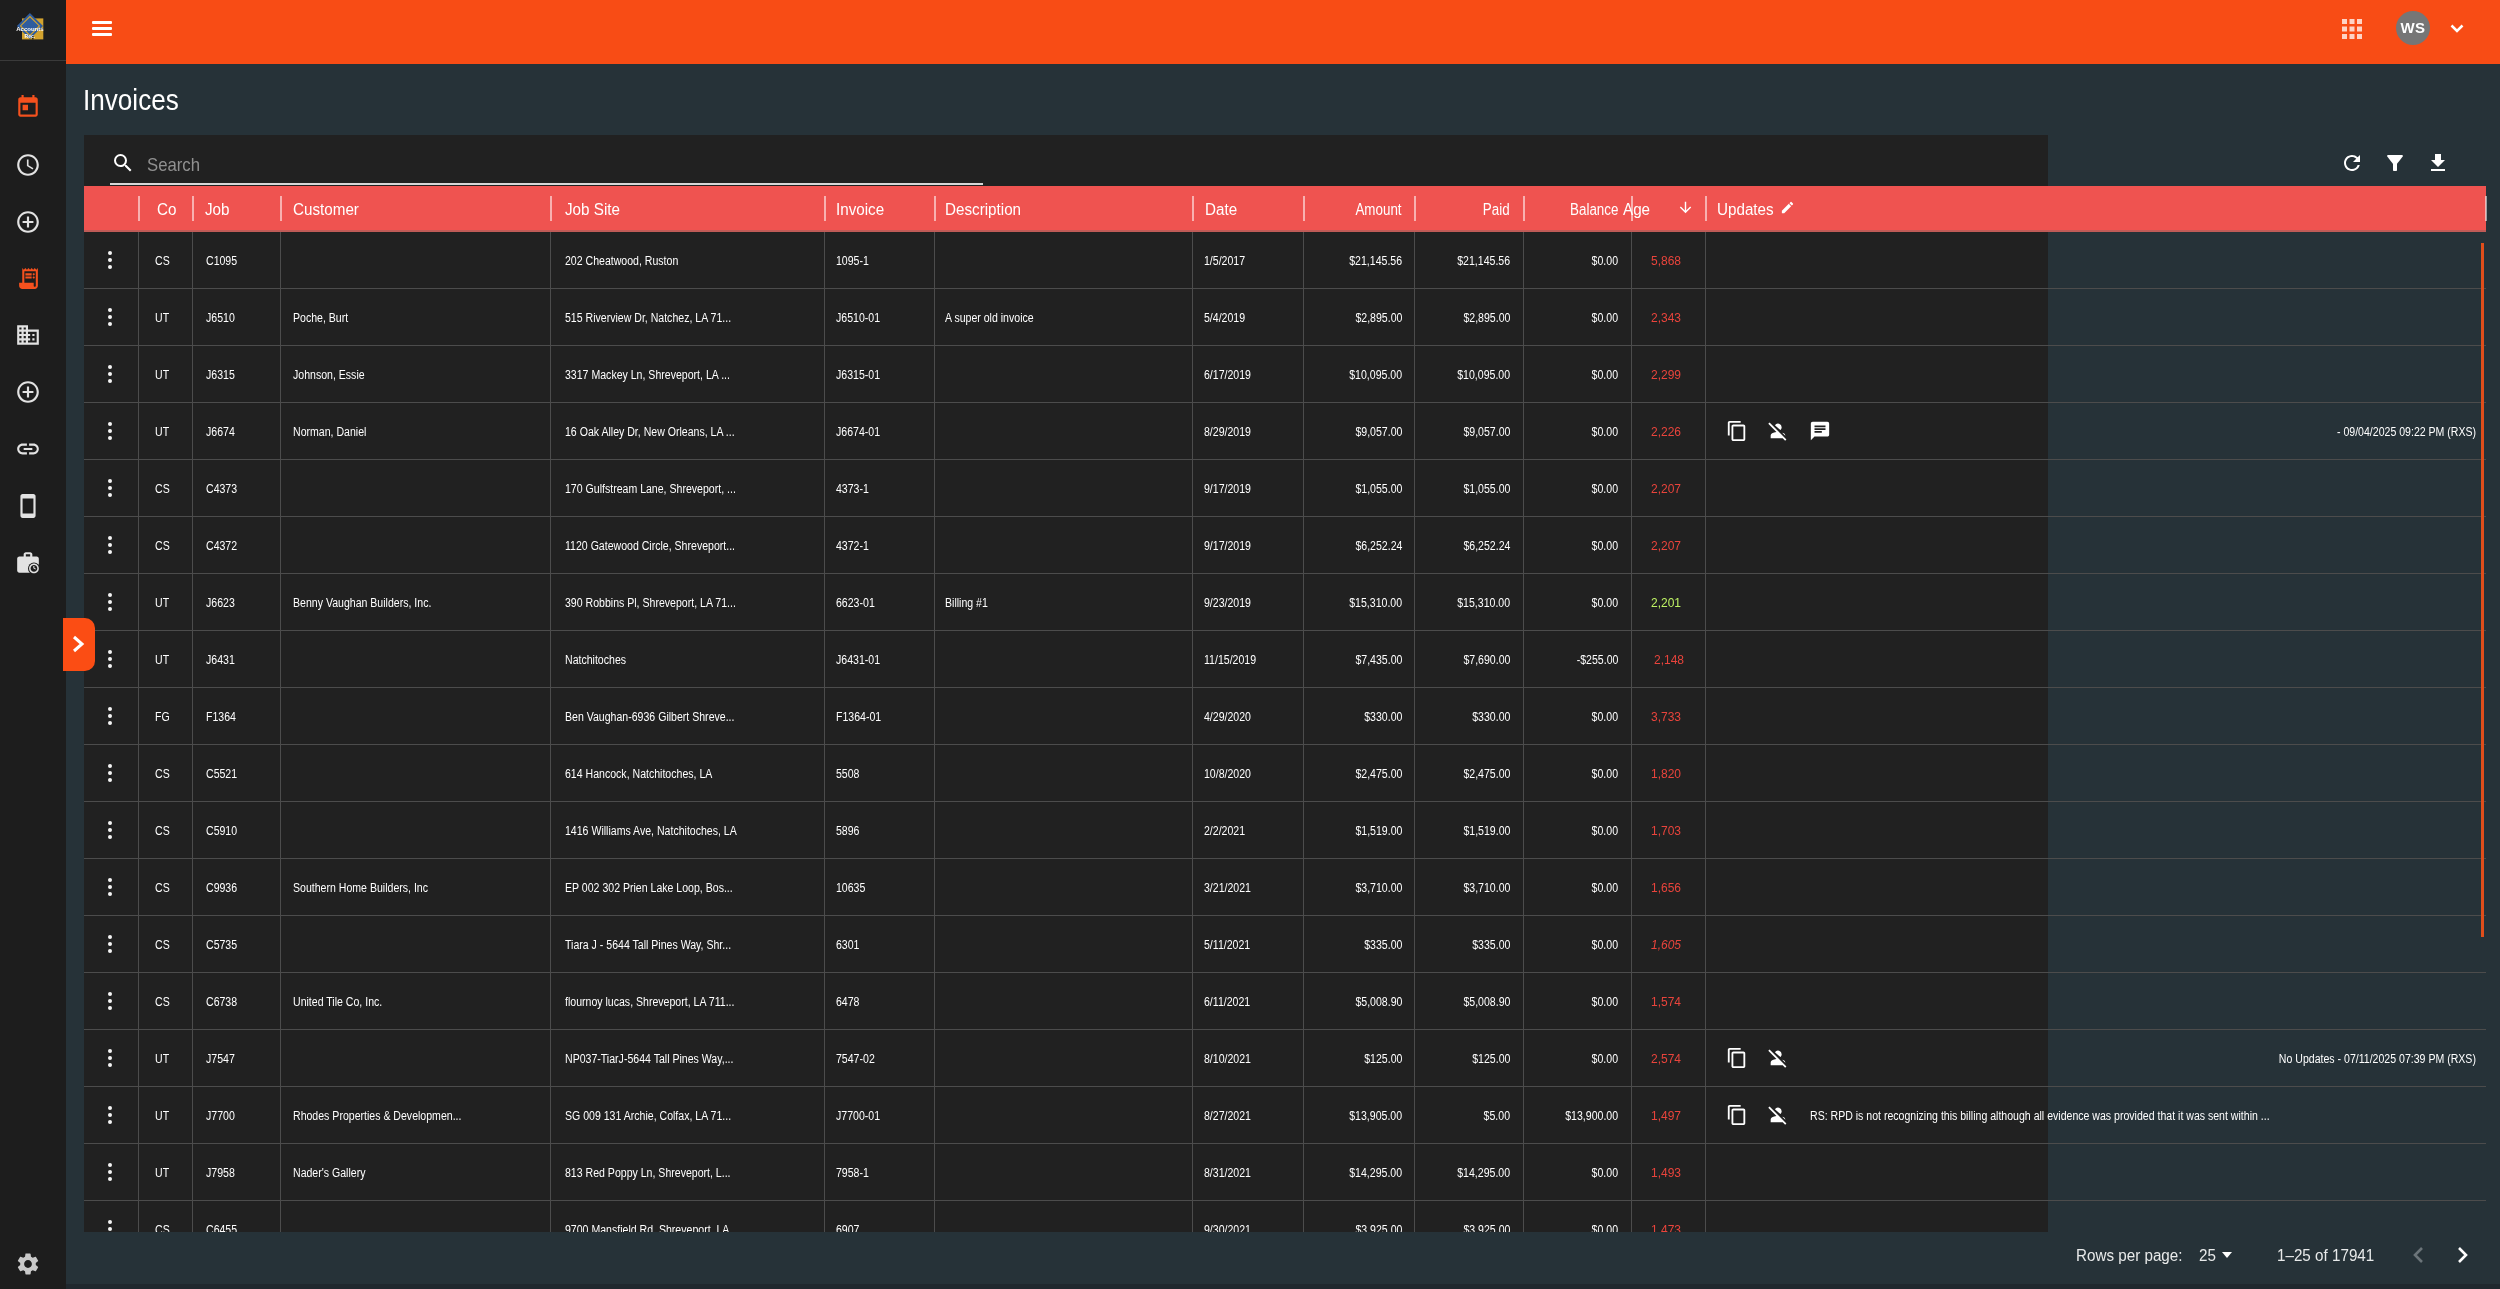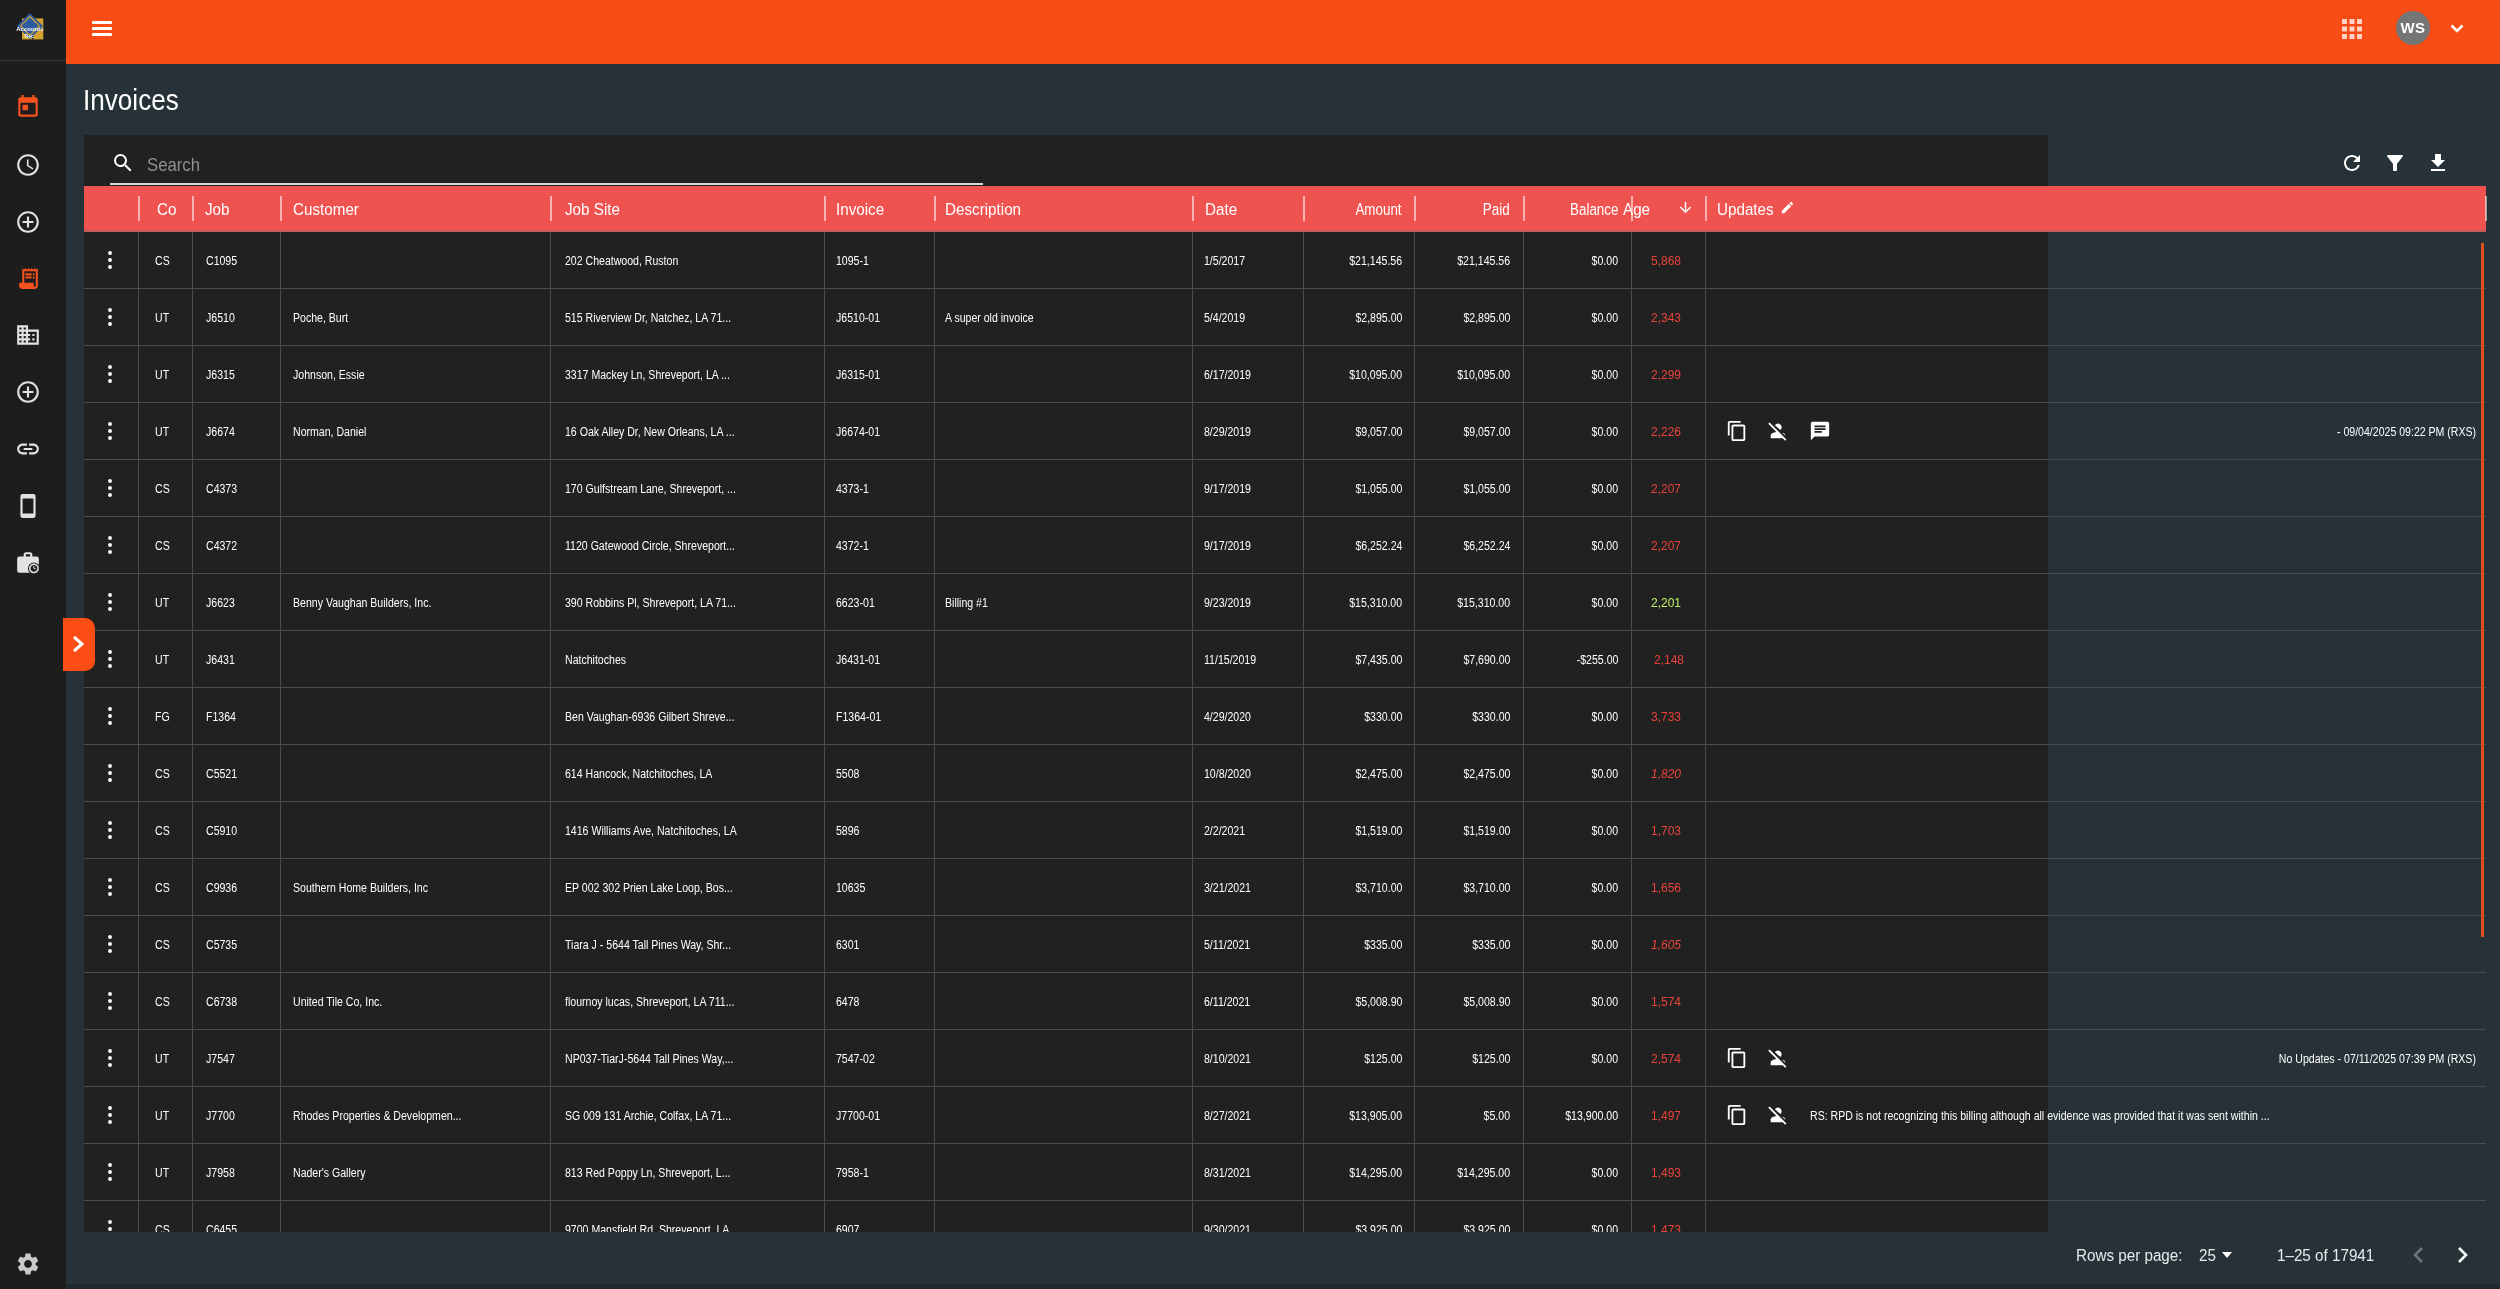--- a/index.html
+++ b/index.html
@@ -348,21 +348,21 @@
           <i></i>
         </span>
         <span class="c t" style="left:71px;">CS</span>
         <span class="c t" style="left:122px;">C5521</span>
         <span class="c t" style="left:481px;">614 Hancock, Natchitoches, LA</span>
         <span class="c t" style="left:752px;">5508</span>
         <span class="c t" style="left:1120px;">10/8/2020</span>
         <span class="c tr" style="right:1084px;">$2,475.00</span>
         <span class="c tr" style="right:976px;">$2,475.00</span>
         <span class="c tr" style="right:868px;">$0.00</span>
-        <span class="c" style="left:1567px;color:#e9443c;font-style:italic;">1,820</span>
+        <span class="c" style="left:1567px;color:#e9443c;">1,820</span>
       </div>
 <div class="row" style="top:570.0px">
         <span class="dots">
           <i></i>
           <i></i>
           <i></i>
         </span>
         <span class="c t" style="left:71px;">CS</span>
         <span class="c t" style="left:122px;">C5910</span>
         <span class="c t" style="left:481px;">1416 Williams Ave, Natchitoches, LA</span>

